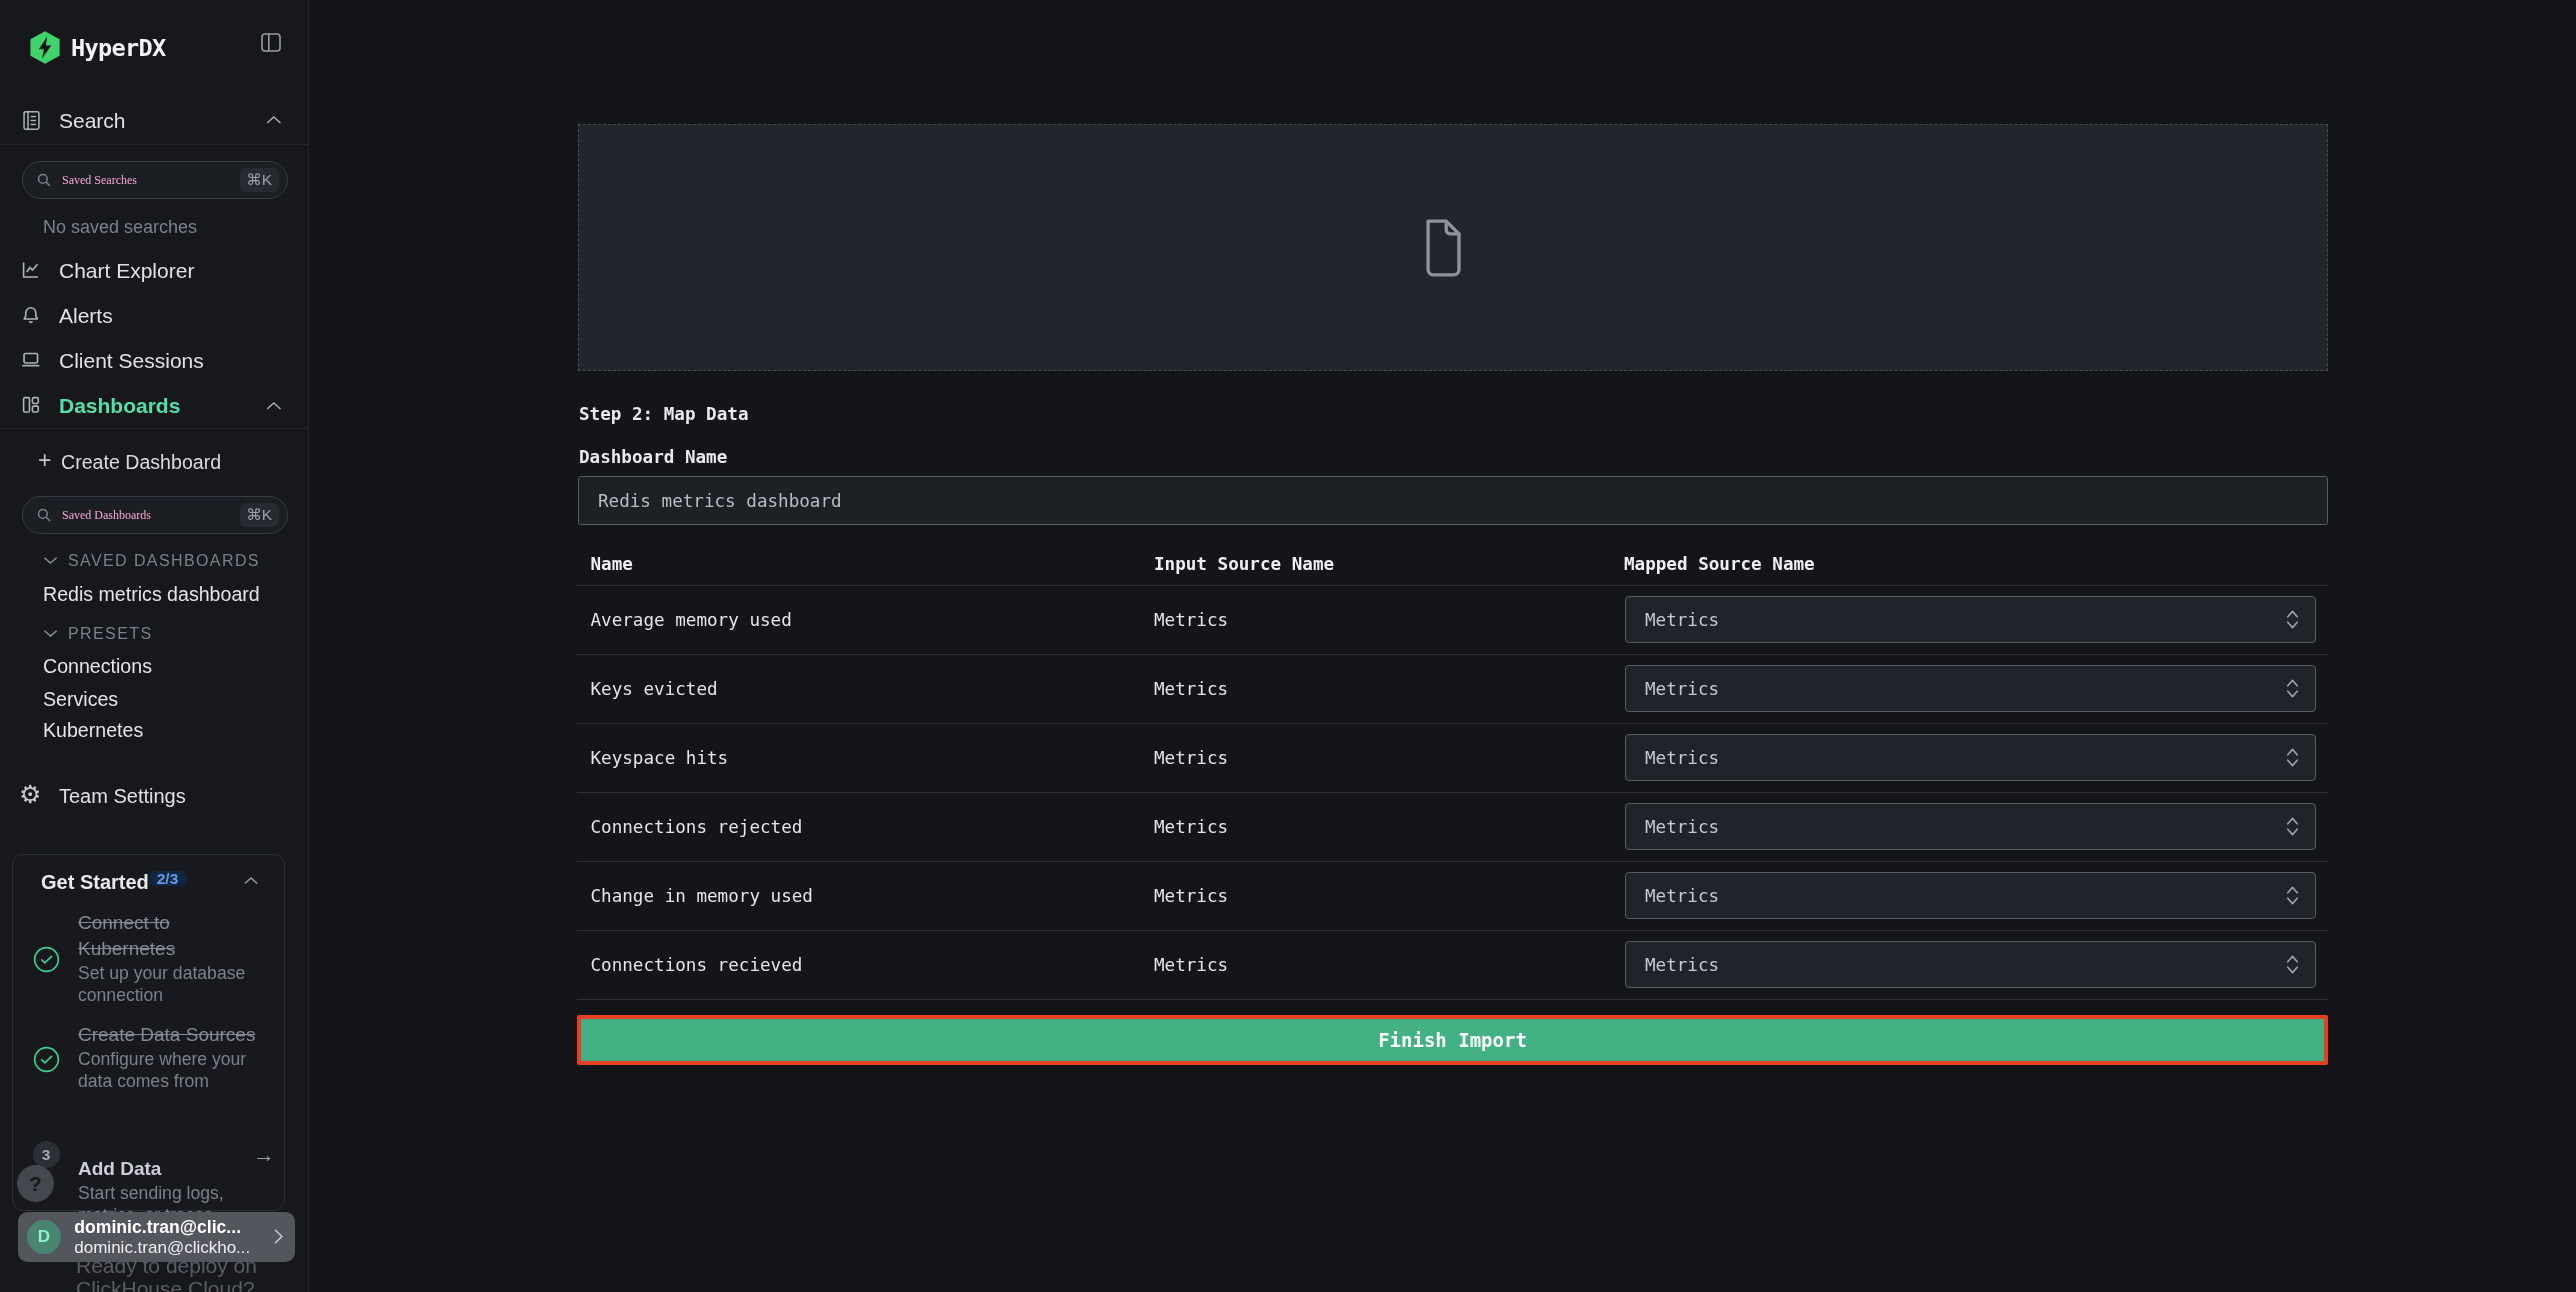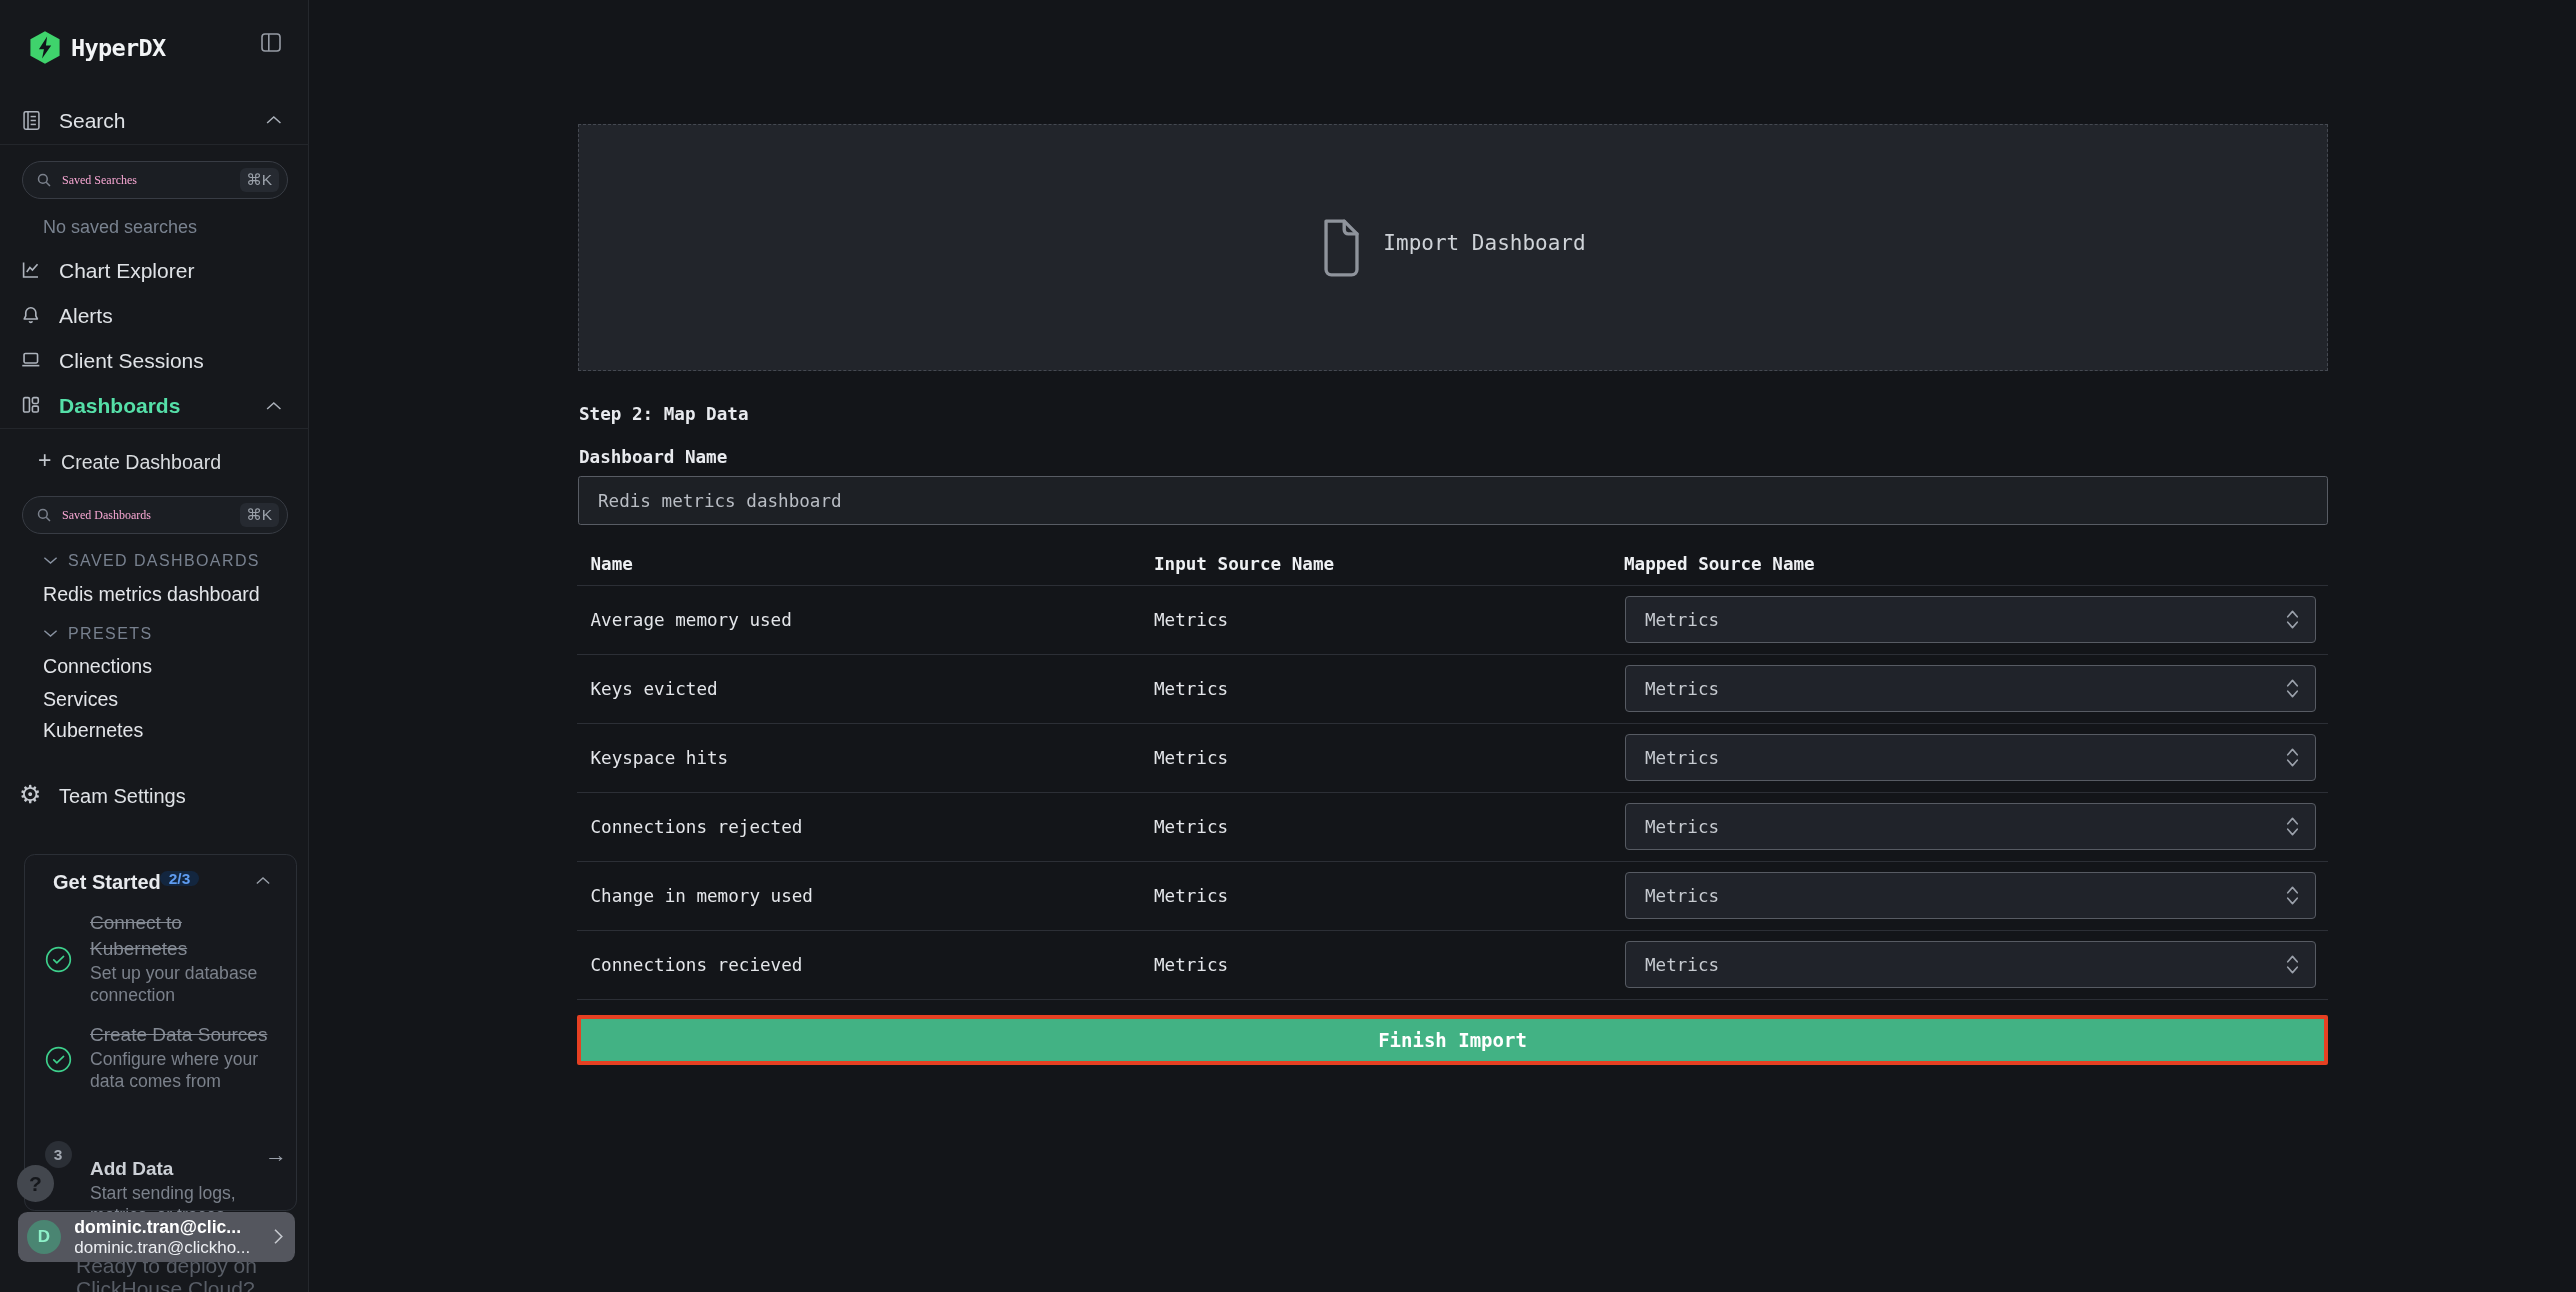--- a/index.html
+++ b/index.html
@@ -23,21 +23,21 @@
   .pill .ph { font-family:Liberation Serif, serif;
               font-size:12px; color:#f9a8d4; margin-left:9.5px; flex:1 1 auto;
               white-space:nowrap; overflow:hidden; }
   .kbd { background:#262a31; color:#9aa0a9; border-radius:6px; font-size:15.5px;
          padding:2.7px 6.8px; margin-right:8px; white-space:nowrap; }
   .group-label { font-size:16px; letter-spacing:1.4px; color:#78818f; }
   .group-item { font-size:19.6px; color:#e3e5e9; }
   .muted-note { font-size:18px; color:#79828f; }
 
   
-  #gs-card { position:absolute; left:24px; top:854px; width:273px; height:357px;
+  #gs-card { position:absolute; left:12px; top:854px; width:273px; height:357px;
              border:1.4px solid #2b2f36; border-radius:10.8px; background:#17191e; }
   .gs-title { font-size:20px; font-weight:bold; color:#e8eaee; }
   .gs-badge { position:absolute; left:135px; top:16px; min-width:39px; height:15px;
               background:#13263f; color:#5f9cf0; border-radius:11.5px; font-size:15.5px;
               font-weight:bold; display:flex; align-items:center; justify-content:center;
               padding:0 8px; }
   .step-title { font-size:19px; line-height:26px; color:#848a94; text-decoration:line-through; }
   .step-desc  { font-size:17.6px; line-height:22px; color:#7b818b; }
   .step-title.todo { color:#ccd0d6; font-weight:bold; text-decoration:none; }
   .count-badge { position:absolute; width:27px; height:27px; border-radius:50%;
@@ -283,21 +283,20 @@
 
   <main>
 
     <div id="dropzone">
       <div class="dz-inner">
         <svg width="39" height="58" viewBox="0 0 58 86" fill="none" stroke="#8f949c" stroke-width="5" stroke-linejoin="round" stroke-linecap="round">
           <path d="M9 3 h27 l19 19 v53 a8 8 0 0 1 -8 8 H17 a8 8 0 0 1 -8 -8 Z"></path>
           <path d="M36 3 v13 a6 6 0 0 0 6 6 h13"></path>
         </svg>
         <div>
-          <div class="dz-title mono">Import Dashboard</div>
         </div>
       </div>
     </div>
 
     <span class="field-label mono" style="left:579px;top:404px;">Step 2: Map Data</span>
     <span class="field-label mono" style="left:579px;top:447px;">Dashboard Name</span>
     <input id="dash-name-input" type="text" value="Redis metrics dashboard" style="">
 
     <div id="table-head">
       <span class="th mono" style="left:13.5px;margin-top:32px;">Name</span>

